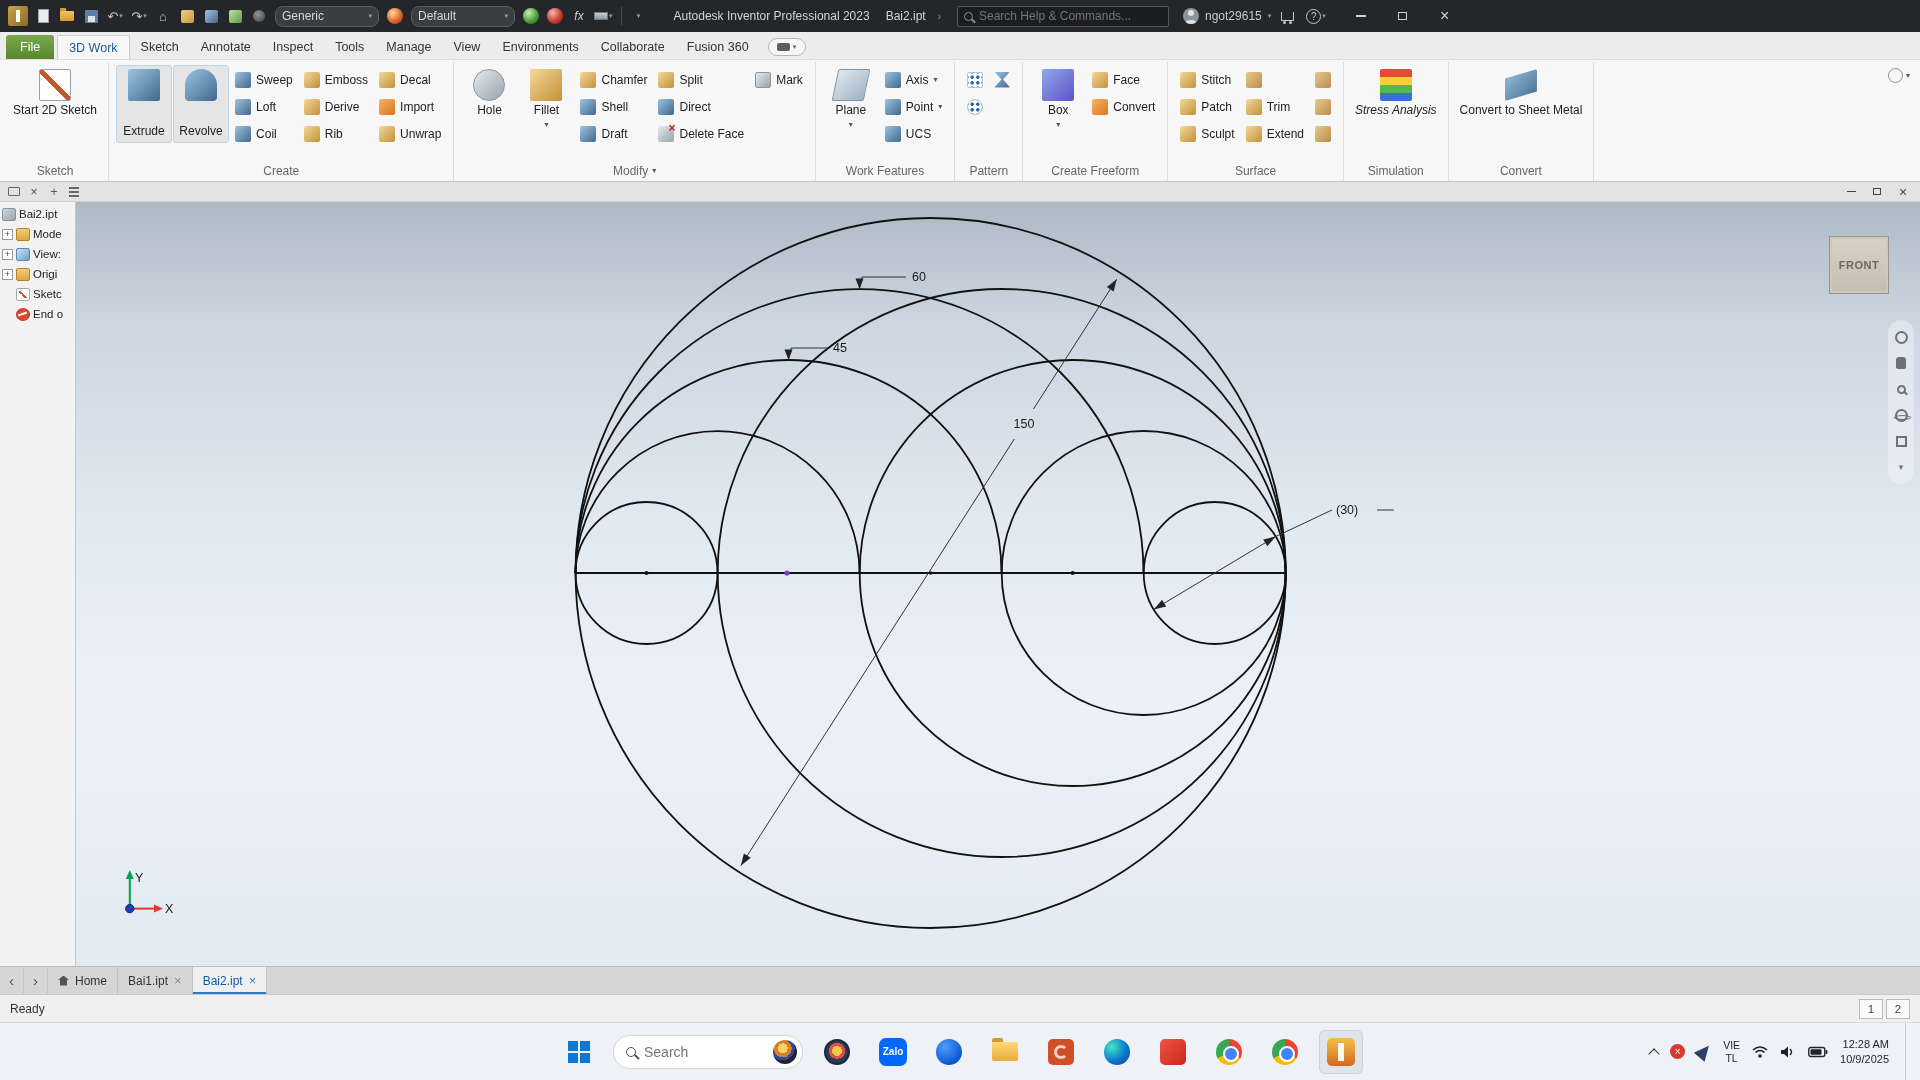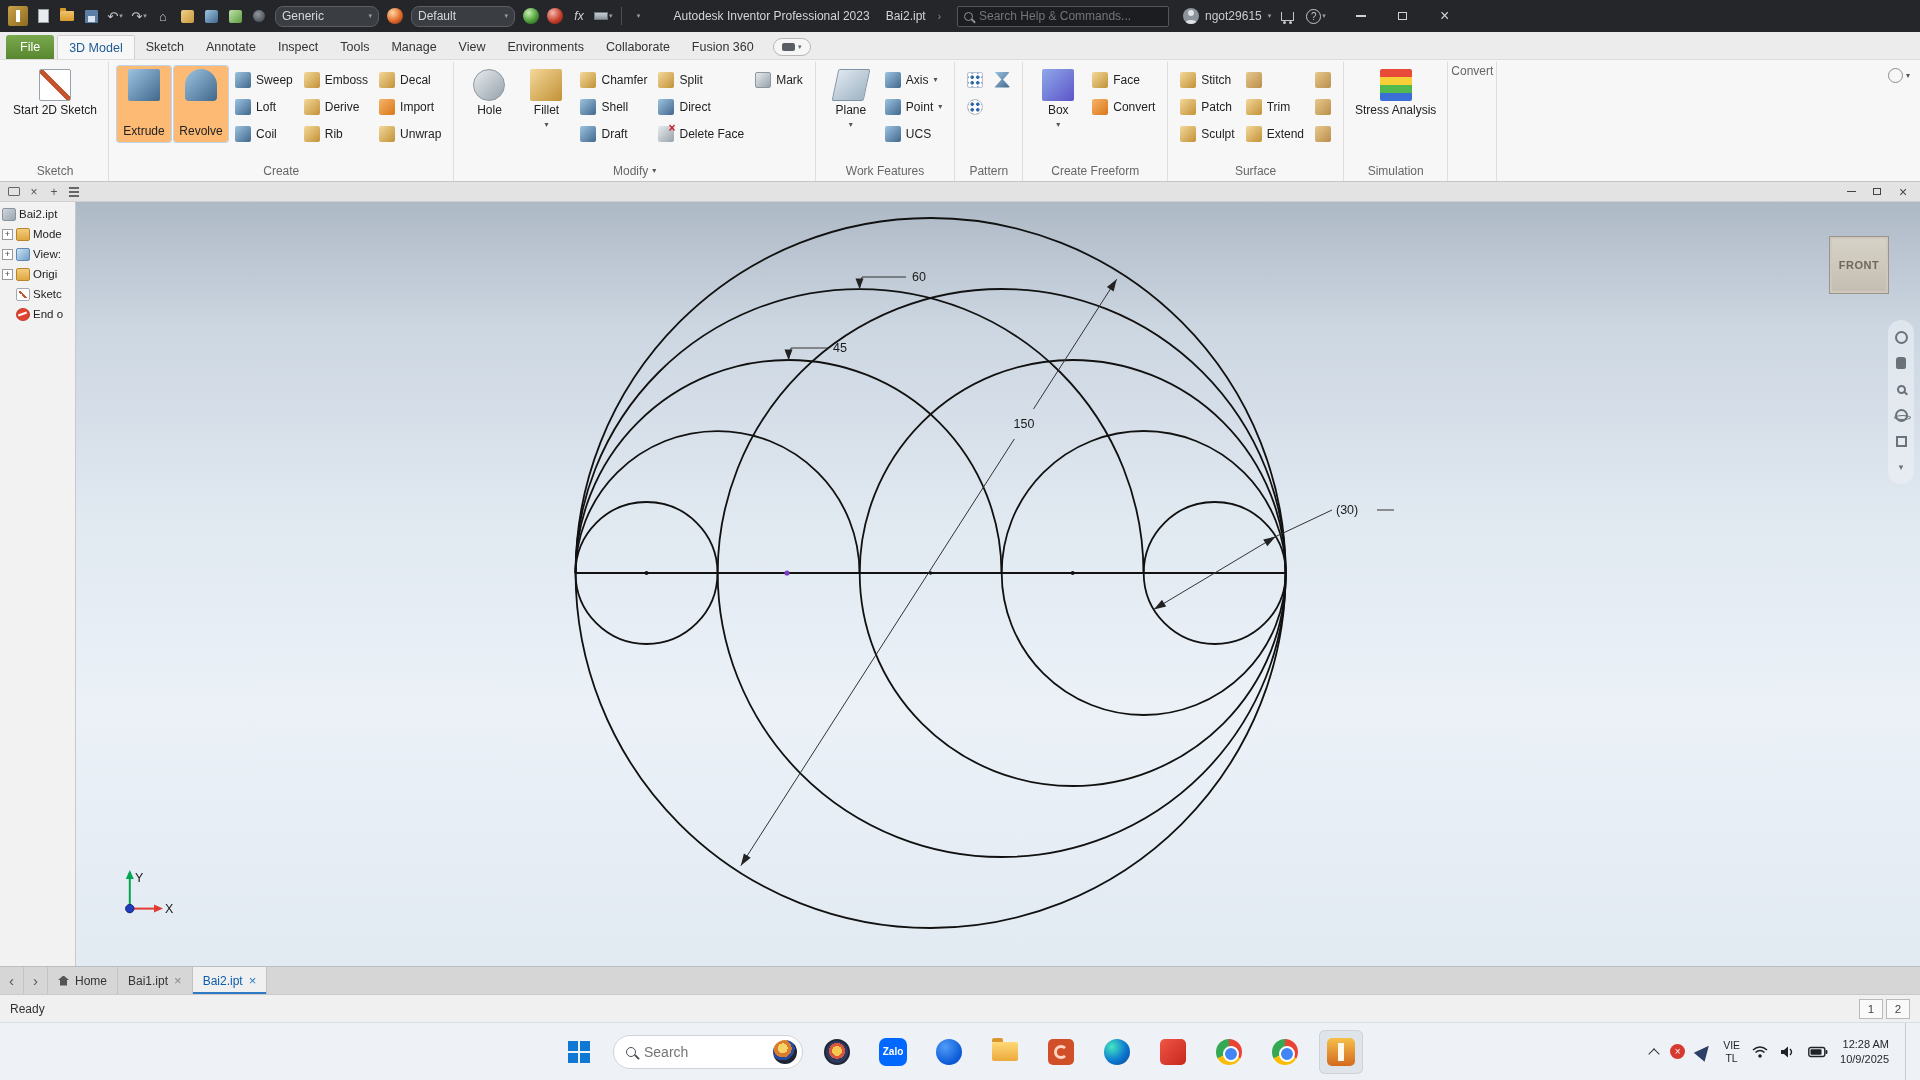--- a/index.html
+++ b/index.html
@@ -60,21 +60,21 @@
 .cloudpill{margin-left:8px;height:18px;width:38px;border:1px solid #b8b8b8;border-radius:9px;display:flex;align-items:center;justify-content:center;gap:3px;background:#f6f6f6;margin-bottom:3px;}
 .cloudslot{width:13px;height:8px;background:#5a5e64;border-radius:2px;}
 .pill-dd{font-size:7px;color:#666;}
 
 
 .ribbon{height:122px;background:#f7f7f7;display:flex;align-items:stretch;padding:2px 30px 0 2px;position:relative;flex-shrink:0;border-bottom:1px solid #c4c4c4;}
 .rpanel{display:flex;flex-direction:column;border-right:1px solid #dedede;padding:0 3px;}
 .rbody{height:100px;display:flex;align-items:flex-start;gap:3px;padding:4px 5px 0 5px;}
 .rlabel{height:18px;display:flex;align-items:center;justify-content:center;font-size:12px;color:#666;gap:4px;white-space:nowrap;}
 .bb{min-width:54px;display:flex;flex-direction:column;align-items:center;text-align:center;gap:3px;padding:3px;border-radius:2px;color:#222;line-height:1.15;}
-.bb.hl{background:#fdba74;outline:1px solid #bcd4ec;gap:24px;}
+.bb.hl{background:#e5e5e5;outline:1px solid #bcd4ec;gap:24px;}
 .bi{width:32px;height:32px;border-radius:2px;flex-shrink:0;}
 .smcol{display:flex;flex-direction:column;}
 .bs{height:27px;display:flex;align-items:center;gap:5px;padding:0 4px;white-space:nowrap;border-radius:2px;}
 .si{width:16px;height:16px;border-radius:2px;flex-shrink:0;}
 .dd{font-size:8px;color:#555;line-height:1;}
 .ic-steel{background:linear-gradient(135deg,#9cc3e0,#41688c);}
 .ic-gold{background:linear-gradient(135deg,#f3d89a,#c29136);}
 .ic-gray{background:linear-gradient(135deg,#e7ebee,#97a2ab);border:1px solid #8b97a1;}
 .ic-tan{background:linear-gradient(135deg,#e8c98e,#b98d4a);}
 .ic-ff{background:linear-gradient(135deg,#8fa8e8,#5c55c9);}
@@ -276,21 +276,21 @@
         </span>
       <span class="wbtn">
           <span class="wmax"></span>
         </span>
       <span class="wbtn wclose"></span>
     </span>
   </div>
 
   <div class="tabrow">
     <span class="filetab">File</span>
-    <span class="rtab active">3D Model</span>
+    <span class="rtab active">3D Work</span>
     <span class="rtab">Sketch</span>
     <span class="rtab">Annotate</span>
     <span class="rtab">Inspect</span>
     <span class="rtab">Tools</span>
     <span class="rtab">Manage</span>
     <span class="rtab">View</span>
     <span class="rtab">Environments</span>
     <span class="rtab">Collaborate</span>
     <span class="rtab">Fusion 360</span>
     <span class="cloudpill">
@@ -538,31 +538,37 @@
             </div>
         </div>
       </div>
       <div class="rlabel">
           <span>Surface</span>
         </div>
     </div>
 
     <div class="rpanel">
       <div class="rbody">
-        <div class="bb" style="min-width:60px;">
+        <div class="bb" style="min-width:60px;font-style:italic;">
             <span class="bi ic-rain"></span>
             <span>Stress Analysis</span>
           </div>
       </div>
       <div class="rlabel">
           <span>Simulation</span>
         </div>
     </div>
 
     <div class="rpanel">
+      <div class="rbody">
+        <div class="bb" style="min-width:80px;">
+            <span class="bi ic-steel" style="clip-path:polygon(0 30%,100% 0,100% 70%,0 100%);"></span>
+            <span>Convert to Sheet Metal</span>
+          </div>
+      </div>
       <div class="rlabel">
           <span>Convert</span>
         </div>
     </div>
 
     <span class="rcollapse">
         <span class="rcirc"></span>
         <span class="dd">▾</span>
       </span>
   </div>

